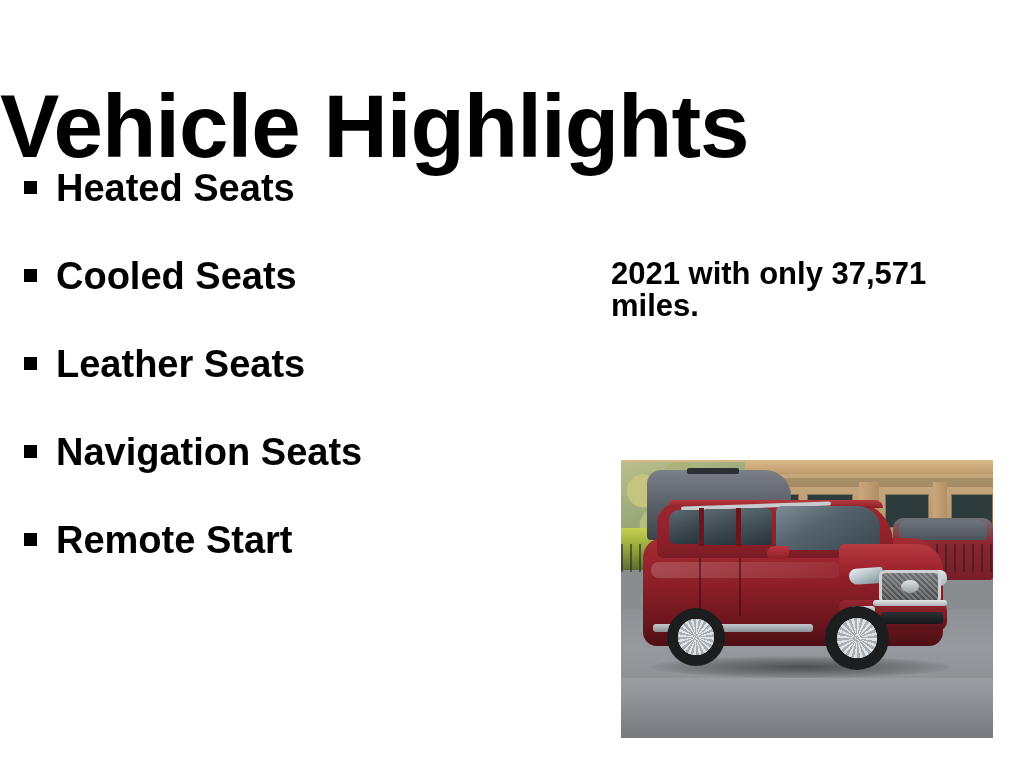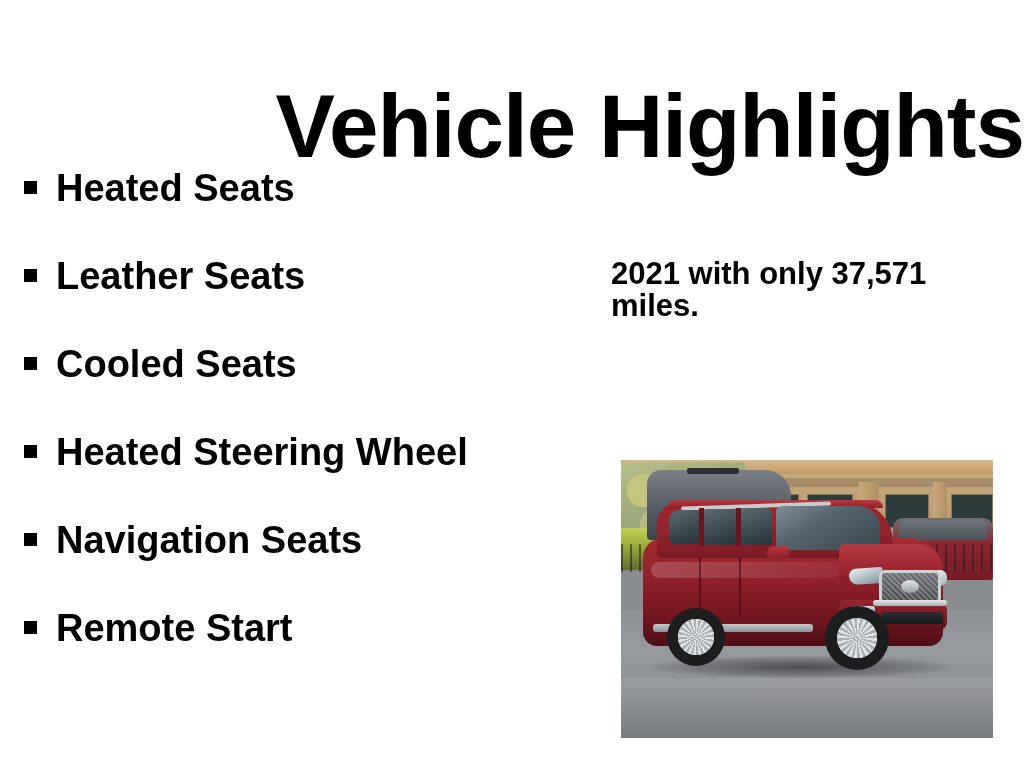--- a/index.html
+++ b/index.html
@@ -23,21 +23,21 @@
     height: 768px;
     background: #ffffff;
   }
 
   
   .slide-title {
     position: absolute;
     left: 0;
     top: 22px;
     width: 1024px;
-    text-align: right;
+    text-align: left;
     font-size: 89px;
     font-weight: bold;
     line-height: 1.0;
     letter-spacing: -1px;
     white-space: nowrap;
     color: #000000;
   }
 
   
   .highlights {
@@ -380,32 +380,28 @@
 
   <ul class="highlights">
 
     <li class="highlight-item">
       <span class="bullet-square"></span>
       <span class="highlight-label">Heated Seats</span>
     </li>
 
     <li class="highlight-item">
       <span class="bullet-square"></span>
+      <span class="highlight-label">Cooled Seats</span>
+    </li>
+
+    <li class="highlight-item">
+      <span class="bullet-square"></span>
       <span class="highlight-label">Leather Seats</span>
     </li>
 
-    <li class="highlight-item">
-      <span class="bullet-square"></span>
-      <span class="highlight-label">Cooled Seats</span>
-    </li>
-
-    <li class="highlight-item">
-      <span class="bullet-square"></span>
-      <span class="highlight-label">Heated Steering Wheel</span>
-    </li>
 
     <li class="highlight-item">
       <span class="bullet-square"></span>
       <span class="highlight-label">Navigation Seats</span>
     </li>
 
     <li class="highlight-item">
       <span class="bullet-square"></span>
       <span class="highlight-label">Remote Start</span>
     </li>

